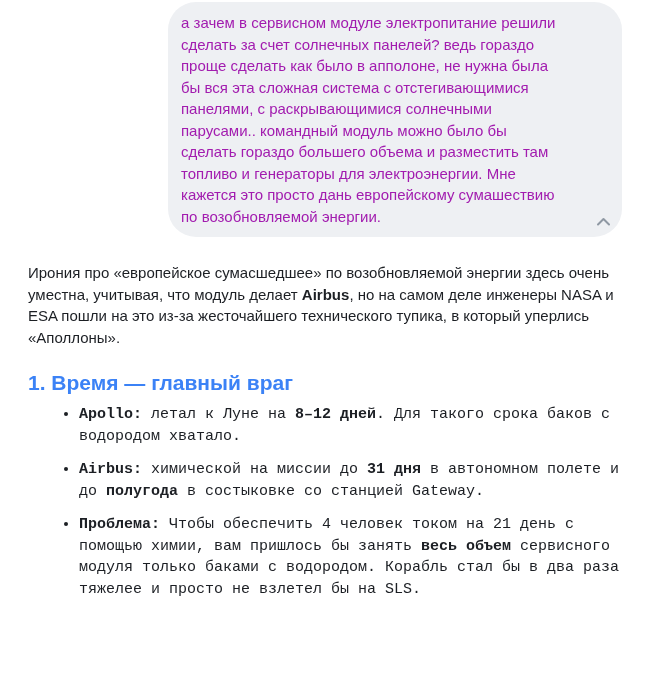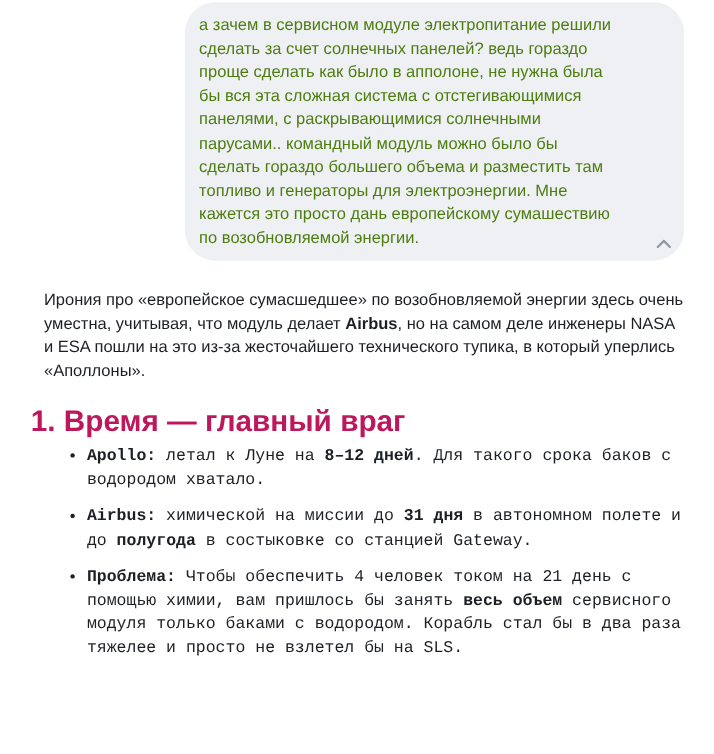--- a/index.html
+++ b/index.html
@@ -19,49 +19,49 @@
   }
   .bubble {
     position: relative;
     box-sizing: border-box;
     width: 454px;
     background: #eef0f3;
     border-radius: 28px;
     padding: 10px 56px 10px 13px;
     font-size: 15px;
     line-height: 21.5px;
-    color: #4d7c0f;
+    color: #a21caf;
   }
   .collapse-btn {
     position: absolute;
     right: 9px;
     bottom: 8px;
     width: 20px;
     height: 16px;
     display: flex;
     align-items: center;
     justify-content: center;
     background: none;
     border: none;
     padding: 0;
     cursor: pointer;
   }
   .assistant {
     padding: 25px 25px 0 28px;
     font-size: 15px;
     line-height: 21.5px;
   }
-  .assistant p { margin: 0 0 17px 12px; }
+  .assistant p { margin: 0 0 17px 0; }
   .assistant p.tight { margin-bottom: 7px; }
   .assistant h2 {
-    font-size: 27px;
+    font-size: 21px;
     line-height: 26px;
     font-weight: 700;
     margin: 22px 0 8px 0;
-    color: #be185d;
+    color: #3b82f6;
   }
   .assistant ul {
     list-style: disc outside;
     margin: 0;
     padding-left: 51px;
   }
   .assistant li { margin-bottom: 12px; font-family: Liberation Mono, monospace; }
   .assistant li:last-child { margin-bottom: 0; }
   .b { font-weight: 700; }
 </style>

